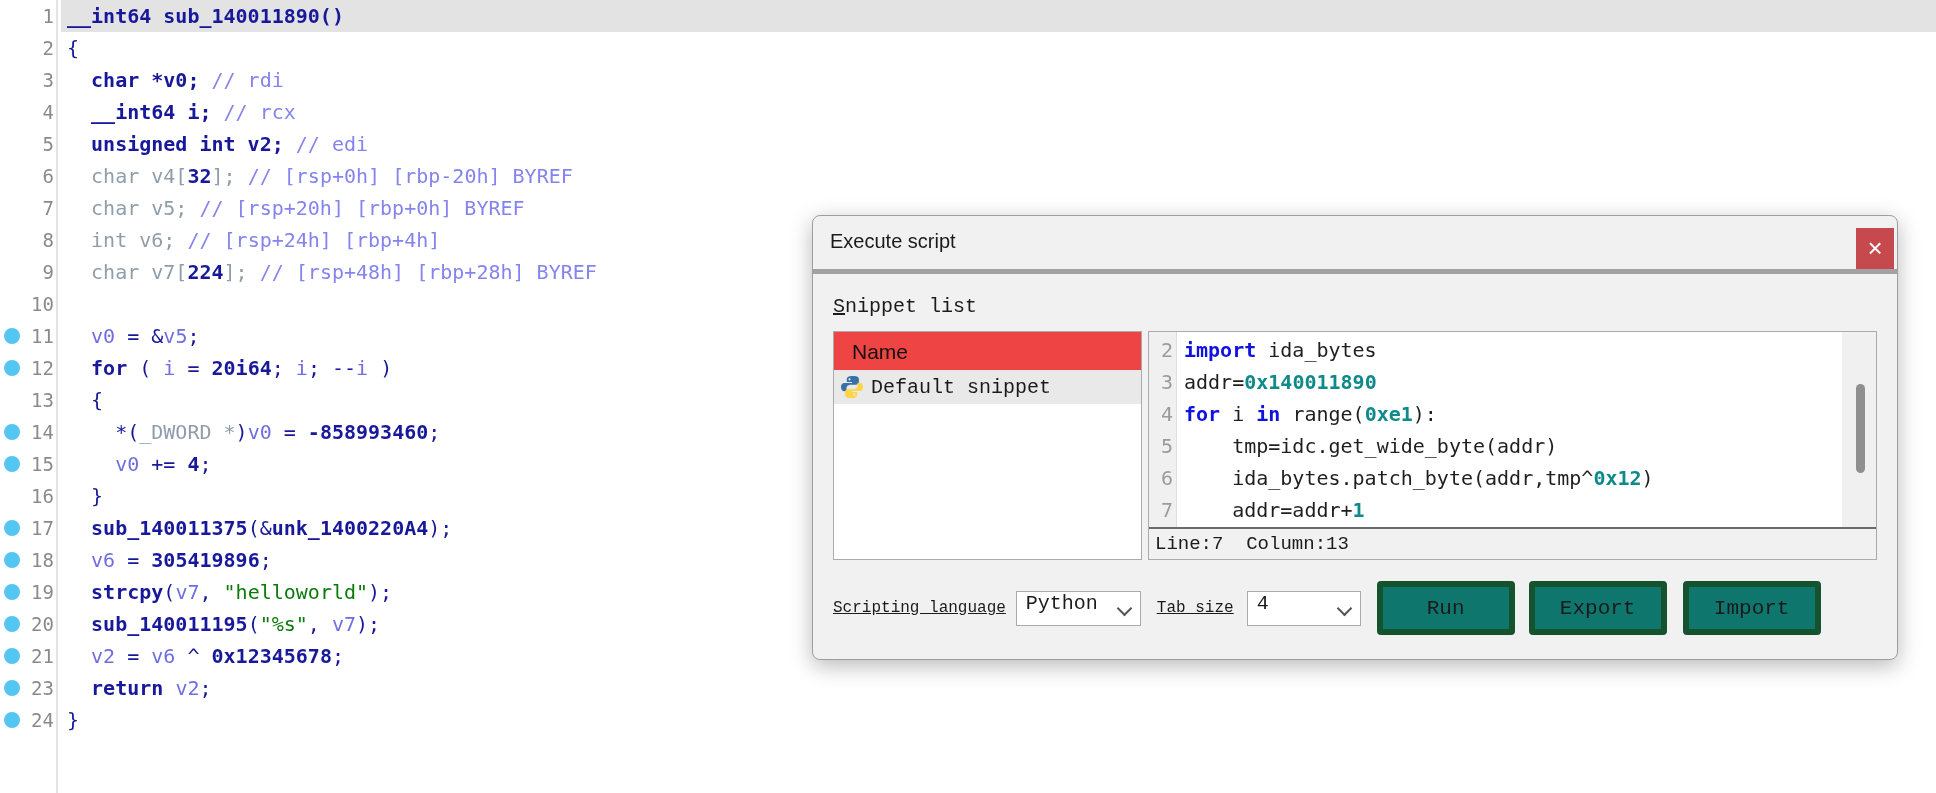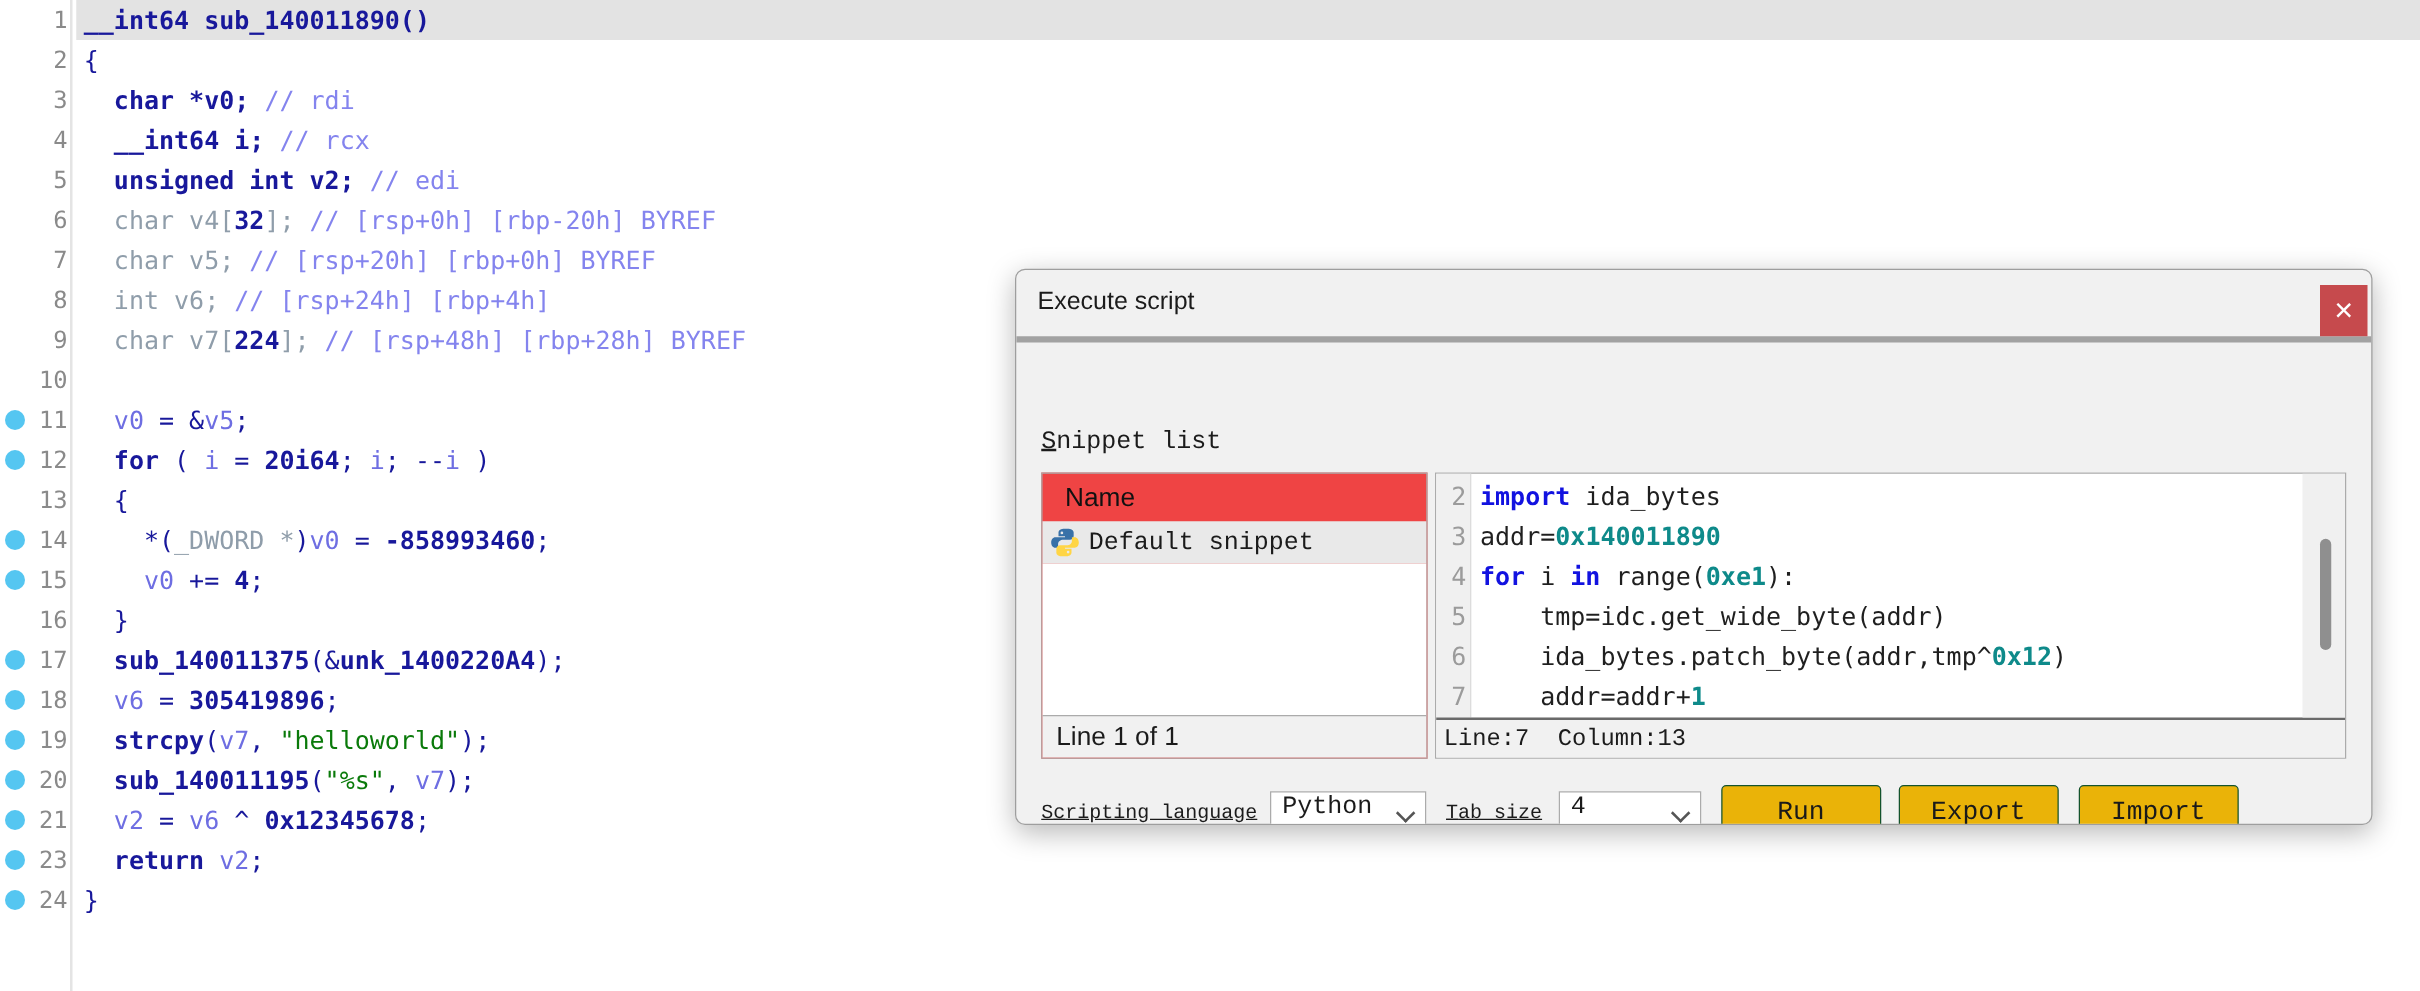--- a/index.html
+++ b/index.html
@@ -32,21 +32,21 @@
     background:var(--dlgbg);border:1px solid #9E9E9E;border-radius:8px;
     box-shadow:0 6px 22px rgba(0,0,0,.28);overflow:hidden;
     font-family:"Liberation Mono",monospace;color:#1B1B1B;}
   .titlebar{position:relative;height:53px;}
   .titletext{position:absolute;left:17px;top:14px;
     font-family:"Liberation Sans",sans-serif;font-size:20px;color:#1B1B1B;}
   .closebtn{position:absolute;top:12px;right:3px;width:38px;height:41px;background:var(--red);
     color:#fff;display:flex;align-items:center;justify-content:center;
     font-family:"Liberation Sans",sans-serif;font-size:26px;cursor:default;}
   .titlesep{height:5px;background:#A2A2A2;}
-  .dlg-content{padding:21px 20px 0 20px;margin-top:47px;}
+  .dlg-content{padding:21px 20px 0 20px;}
   .labels-row{display:flex;}
   .panel-label{font-size:20px;white-space:pre;}
   .panel-label u{text-decoration:underline;}
   .label-left{width:313px;flex:0 0 313px;}
   .panels-row{display:flex;margin-top:13px;}
   .snip-panel{width:307px;flex:0 0 307px;height:227px;background:#ef4444;
     border:1px solid var(--bord);display:flex;flex-direction:column;margin-right:6px;}
   .snip-header{font-family:"Liberation Sans",sans-serif;font-size:21px;color:#111;
     padding:8px 0 6px 18px;}
   .snip-row{display:flex;align-items:center;height:34px;background:#E9E9E9;padding-left:3px;}
@@ -68,21 +68,21 @@
   .ed-status{height:30px;background:var(--dlgbg);border-top:2px solid #6A6A6A;
     font-size:19px;display:flex;align-items:center;padding-left:6px;white-space:pre;}
   .controls-row{display:flex;align-items:center;margin-top:21px;}
   .ctrl-label{font-size:16px;white-space:pre;text-decoration:underline;}
   .combo{height:33px;background:#fff;border:1px solid var(--bord);display:flex;align-items:flex-start;
     font-size:20px;padding-left:9px;position:relative;}
   .combo .chev{position:absolute;right:10px;top:11px;width:9px;height:9px;
     border-left:2px solid #555;border-bottom:2px solid #555;transform:rotate(-45deg);}
   .combo-lang{width:114px;margin-left:10px;margin-right:16px;}
   .combo-tab{width:103px;margin-left:13px;margin-right:16px;}
-  .dlg-btn{width:126px;height:42px;background:#eab308;border:1px solid #14532d;border-radius:4px;
+  .dlg-btn{width:126px;height:42px;background:#0f766e;border:6px solid #14532d;border-radius:4px;
     font-family:"Liberation Mono",monospace;font-size:21px;color:#1A1A1A;
     display:flex;align-items:center;justify-content:center;}
   .btn-run{margin-right:14px;} .btn-export{margin-right:16px;}
 </style>
 </head>
 <body>
 
 <div class="codepane">
   <div class="gutter-sep"></div>
   <div id="pc-lines">
@@ -247,21 +247,20 @@
         <div class="snip-row">
           <span class="pyicon">
             <svg width="30" height="26" viewBox="0 0 24 24">
               <path fill="#3871A8" d="M11.8 1.8c-2.8 0-4.6 1.1-4.6 2.9v2.6h4.8v.9H4.9c-1.9 0-3.1 1.7-3.1 3.8s1.2 3.9 3.1 3.9h2v-2.7c0-1.9 1.7-3.2 3.8-3.2h4.8c1.6 0 2.9-1.2 2.9-2.8V4.7c0-1.8-1.9-2.9-4.6-2.9h-2zM9.7 3.9a1 1 0 1 1 0 2 1 1 0 0 1 0-2z"></path>
               <path fill="#FFD545" d="M12.2 22.2c2.8 0 4.6-1.1 4.6-2.9v-2.6H12v-.9h7.1c1.9 0 3.1-1.7 3.1-3.8s-1.2-3.9-3.1-3.9h-2v2.7c0 1.9-1.7 3.2-3.8 3.2H8.5c-1.6 0-2.9 1.2-2.9 2.8v2.5c0 1.8 1.9 2.9 4.6 2.9h2zm2.1-2.1a1 1 0 1 1 0-2 1 1 0 0 1 0 2z"></path>
             </svg>
           </span>
           <span class="snip-name">Default snippet</span>
         </div>
         <div class="snip-fill"></div>
-        <div class="snip-status">Line 1 of 1</div>
       </div>
 
       <div class="editor-panel">
         <div class="editor-area">
           <div class="ed-gutter" id="ed-gutter">
               <div>2</div>
               <div>3</div>
               <div>4</div>
               <div>5</div>
               <div>6</div>

